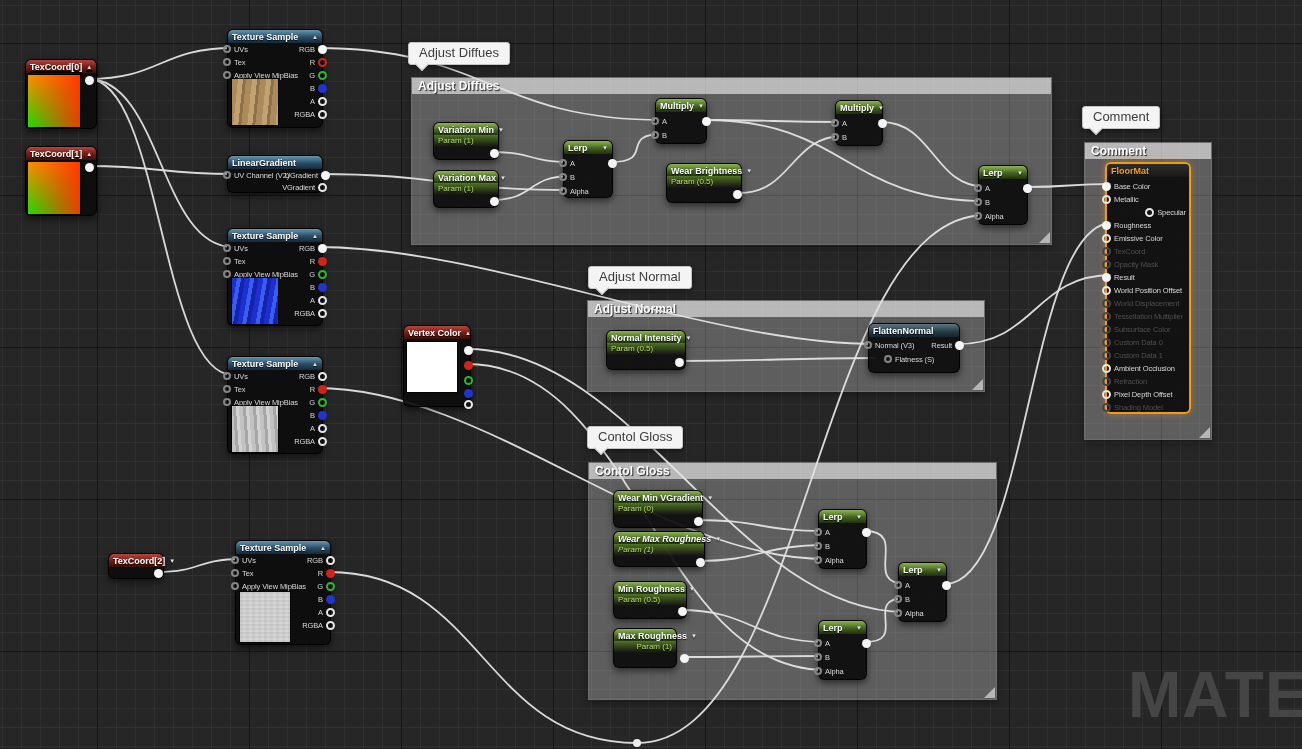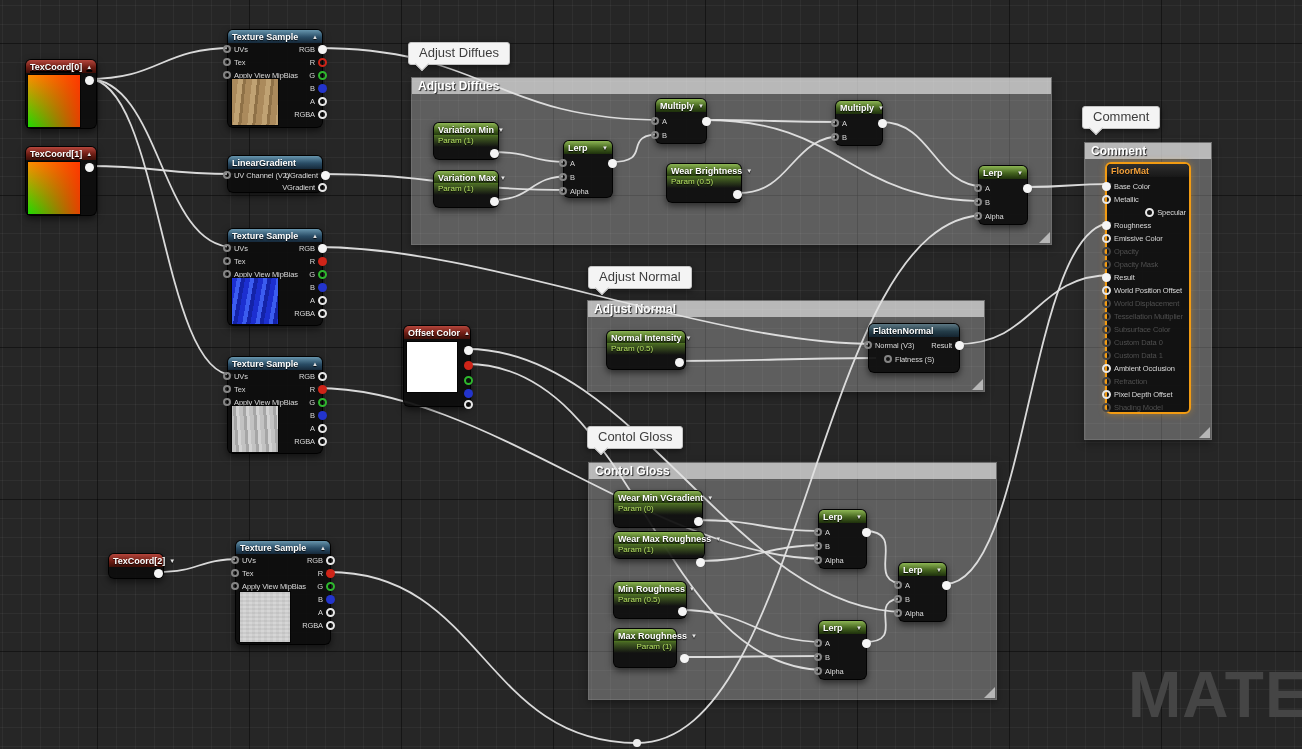--- a/index.html
+++ b/index.html
@@ -405,21 +405,21 @@
           <span class="side"></span>
           <span class="side">
             <span class="lbl">RGBA</span>
             <span class="pin r white-ring"></span>
           </span>
         </div>
         <div class="prev prev-noise" style="left: 4px; top: 51px; width: 50px; height: 50px;"></div>
       </div>
       <div class="node" style="left: 403px; top: 325px; width: 68px; height: 82px;">
         <div class="hdr hdr-red">
-          <span class="hdr-title">Offset Color</span>
+          <span class="hdr-title">Vertex Color</span>
           <span class="caret">▲</span>
         </div>
         <div class="prev prev-white" style="left: 3px; top: 16px; width: 50px; height: 50px;"></div>
         <span class="pin free white" style="left: 60px; top: 20px;"></span>
         <span class="pin free red" style="left: 60px; top: 35px;"></span>
         <span class="pin free green-ring" style="left: 60px; top: 50px;"></span>
         <span class="pin free blue" style="left: 60px; top: 63px;"></span>
         <span class="pin free white-ring" style="left: 60px; top: 74px;"></span>
       </div>
       <div class="node" style="left: 433px; top: 122px; width: 66px; height: 38px;">
@@ -455,21 +455,21 @@
         <span class="pin free white" style="left: 68px; top: 27px;"></span>
       </div>
       <div class="node" style="left: 613px; top: 490px; width: 90px; height: 38px;">
         <div class="hdr hdr-green">
           <span class="hdr-title">Wear Min VGradient</span>
           <span class="caret">▼</span>
         </div>
         <div class="sub">Param (0)</div>
         <span class="pin free white" style="left: 80px; top: 26px;"></span>
       </div>
-      <div class="node" style="left: 613px; top: 531px; width: 92px; height: 28px;">
+      <div class="node" style="left: 613px; top: 531px; width: 92px; height: 36px; font-style: italic;">
         <div class="hdr hdr-green">
           <span class="hdr-title">Wear Max Roughness</span>
           <span class="caret">▼</span>
         </div>
         <div class="sub">Param (1)</div>
         <span class="pin free white" style="left: 82px; top: 26px;"></span>
       </div>
       <div class="node" style="left: 613px; top: 581px; width: 74px; height: 38px;">
         <div class="hdr hdr-green">
           <span class="hdr-title">Min Roughness</span>
@@ -732,21 +732,21 @@
         <div class="row" style="top: 67.5px; height: 13px;">
           <span class="side">
             <span class="pin l white-ring"></span>
             <span class="lbl">Emissive Color</span>
           </span>
           <span class="side"></span>
         </div>
         <div class="row" style="top: 80.5px; height: 13px;">
           <span class="side">
             <span class="pin l dim"></span>
-            <span class="lbl dimlbl">Opacity</span>
+            <span class="lbl dimlbl">TexCoord</span>
           </span>
           <span class="side"></span>
         </div>
         <div class="row" style="top: 93.5px; height: 13px;">
           <span class="side">
             <span class="pin l dim"></span>
             <span class="lbl dimlbl">Opacity Mask</span>
           </span>
           <span class="side"></span>
         </div>

